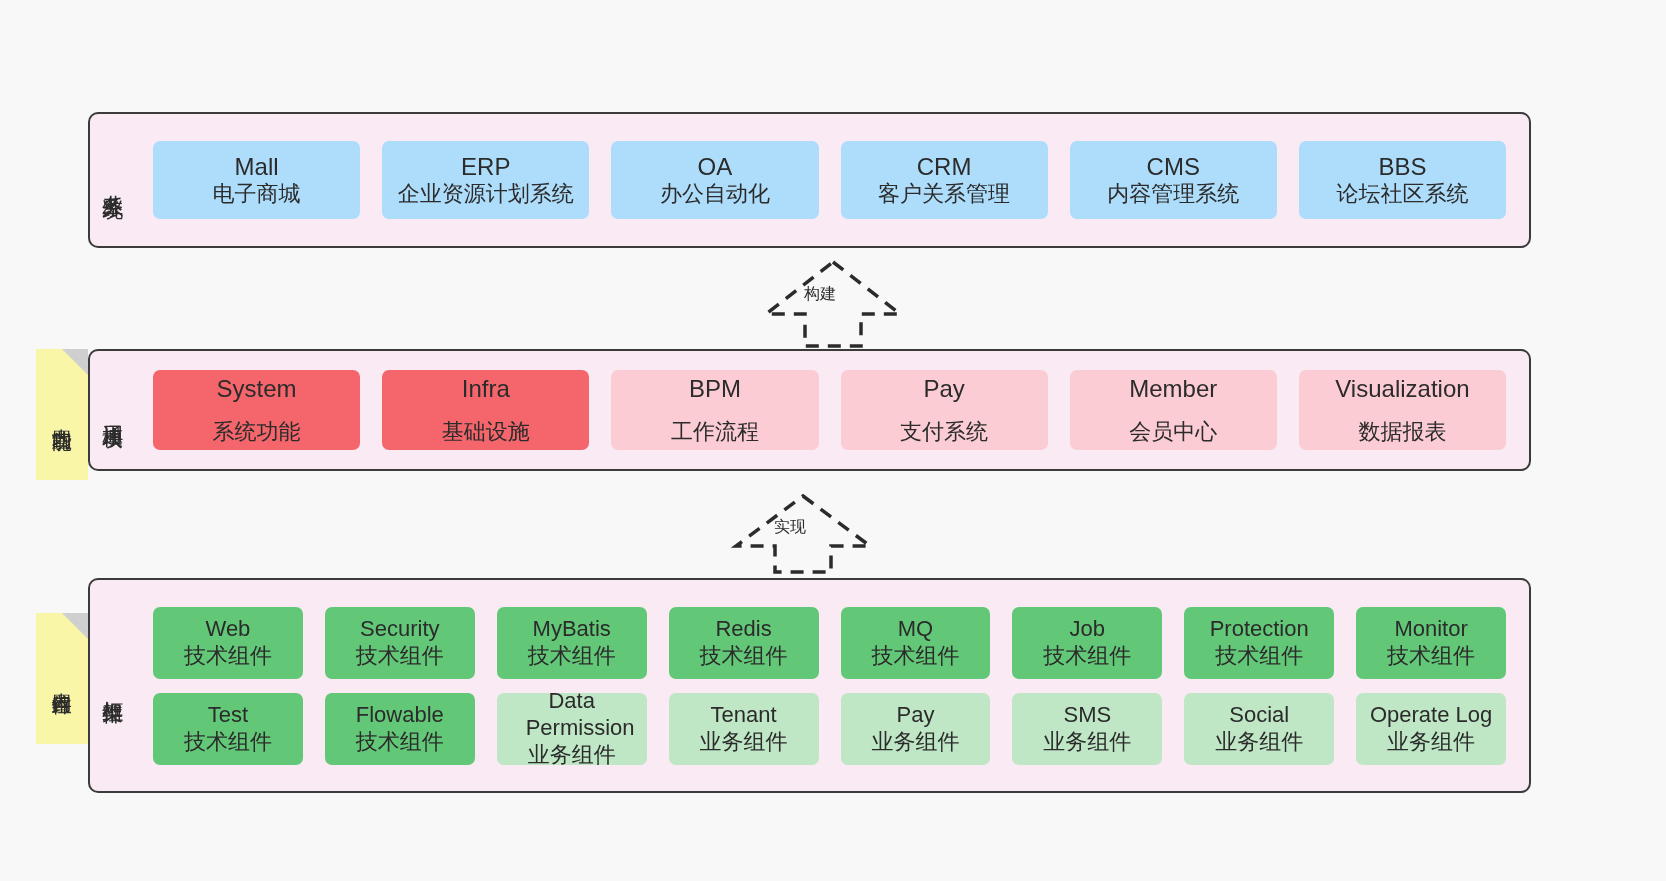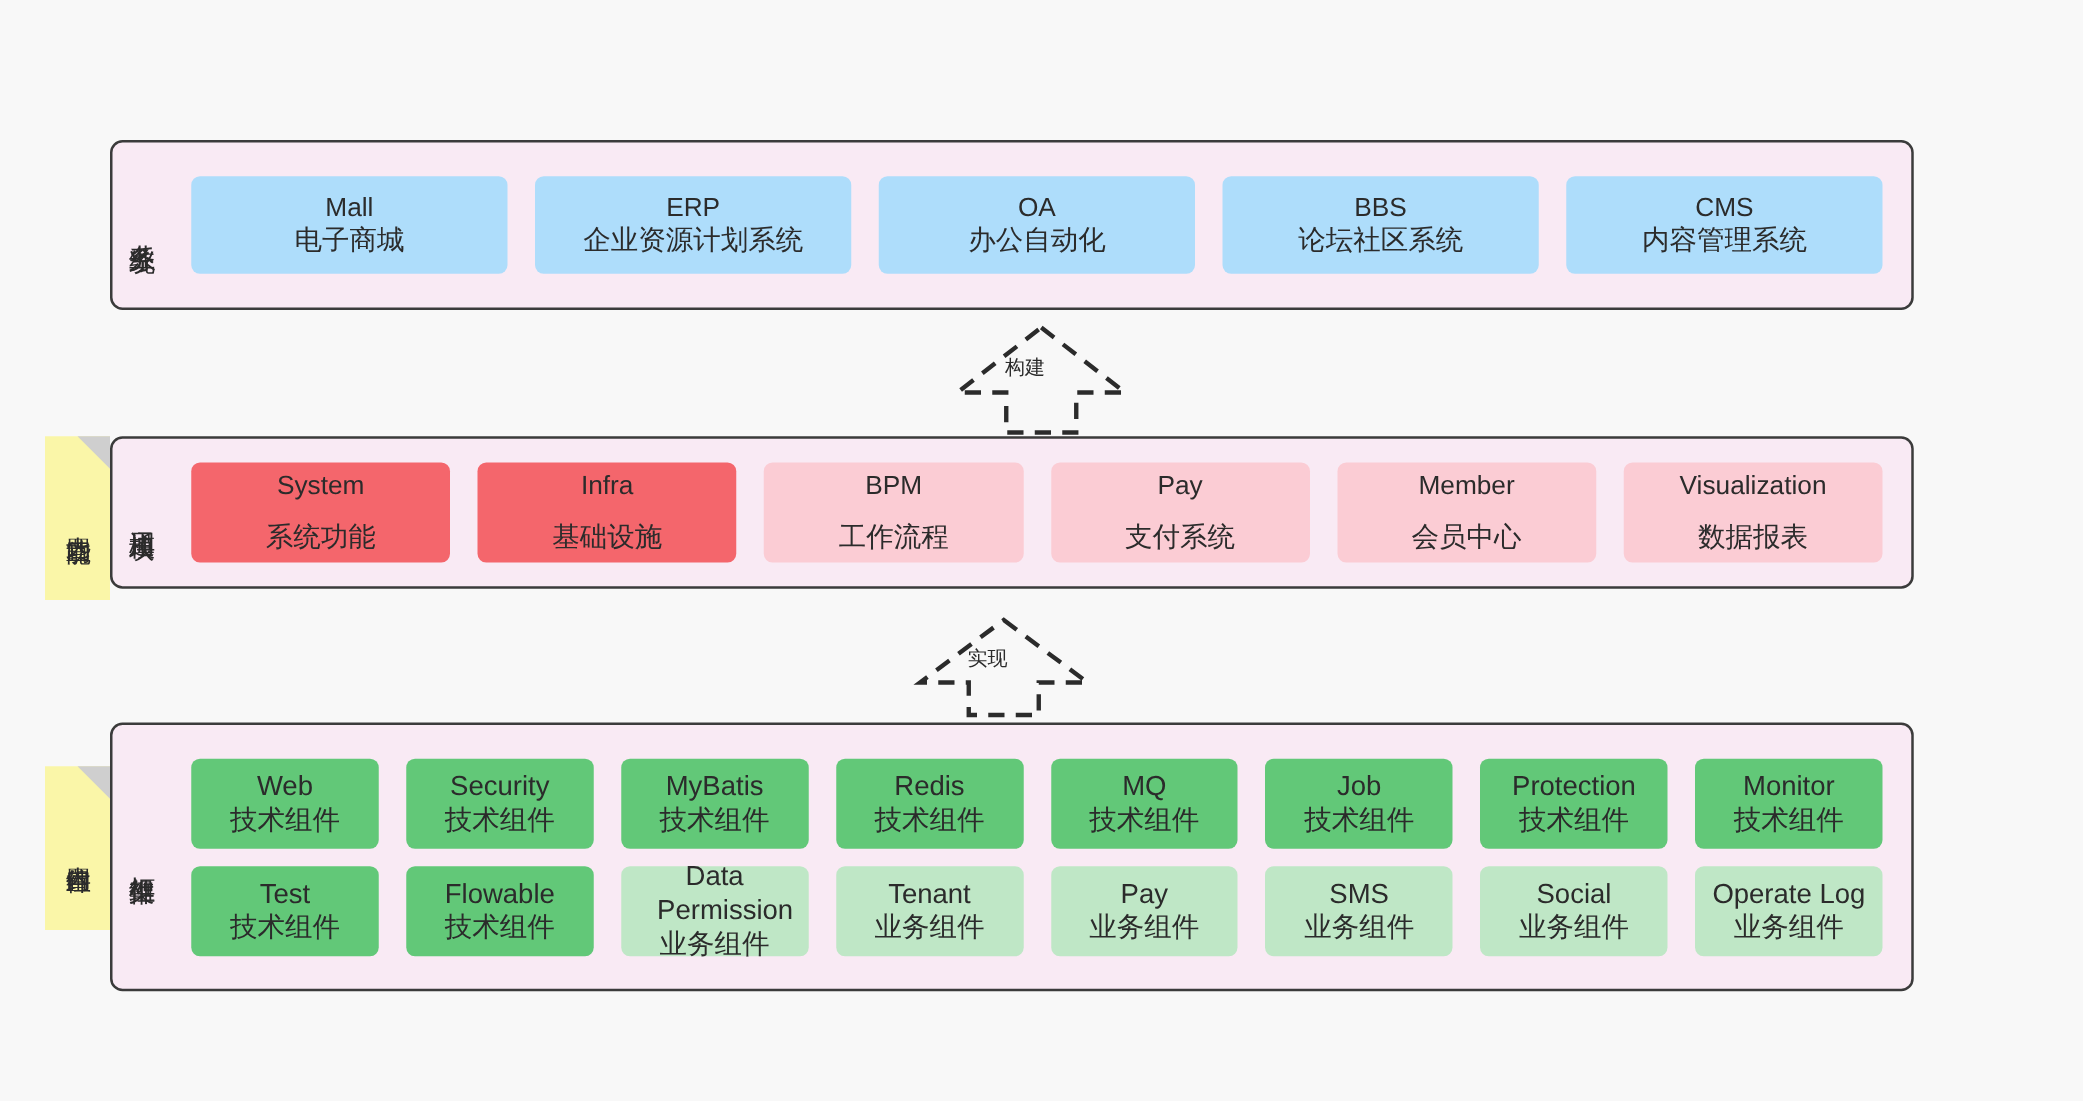--- a/index.html
+++ b/index.html
@@ -67,21 +67,21 @@
     display: flex;
     flex-direction: column;
     align-items: center;
     justify-content: center;
     text-align: center;
     color: #2b2b2b;
     box-sizing: border-box;
     line-height: 1.22;
     padding: 4px 4px;
   }
-  .card .en { font-size: 21px; }
+  .card .en { font-size: 24px; }
   .card .cn { font-size: 22px; }
   .card.small .en { font-size: 22px; }
 
   .c-blue     { background: #aeddfb; }
   .c-red      { background: #f4666c; }
   .c-pink     { background: #fbccd4; }
   .c-green    { background: #62c878; }
   .c-lgreen   { background: #bfe7c6; }
 
   .h-biz   { height: 78px; }
@@ -141,26 +141,30 @@
       </div>
       <div class="card c-blue h-biz">
         <div class="en">ERP</div>
         <div class="cn">企业资源计划系统</div>
       </div>
       <div class="card c-blue h-biz">
         <div class="en">OA</div>
         <div class="cn">办公自动化</div>
       </div>
       <div class="card c-blue h-biz">
+        <div class="en">CRM</div>
+        <div class="cn">客户关系管理</div>
+      </div>
+      <div class="card c-blue h-biz">
+        <div class="en">CMS</div>
+        <div class="cn">内容管理系统</div>
+      </div>
+      <div class="card c-blue h-biz">
         <div class="en">BBS</div>
         <div class="cn">论坛社区系统</div>
-      </div>
-      <div class="card c-blue h-biz">
-        <div class="en">CMS</div>
-        <div class="cn">内容管理系统</div>
       </div>
     </div>
   </div>
 
   <div class="arrow" style="left:758px; top:258px;">
     <svg width="150" height="92" viewBox="0 0 150 92">
       <path d="M 75 4 L 142 56 L 103 56 L 103 88 L 47 88 L 47 56 L 8 56 Z" fill="none" stroke="#2b2b2b" stroke-width="3.5" stroke-dasharray="13 9" stroke-linejoin="miter"></path>
     </svg>
     <div class="arrow-label" style="left:46px; top:26px;">构建</div>
   </div>

